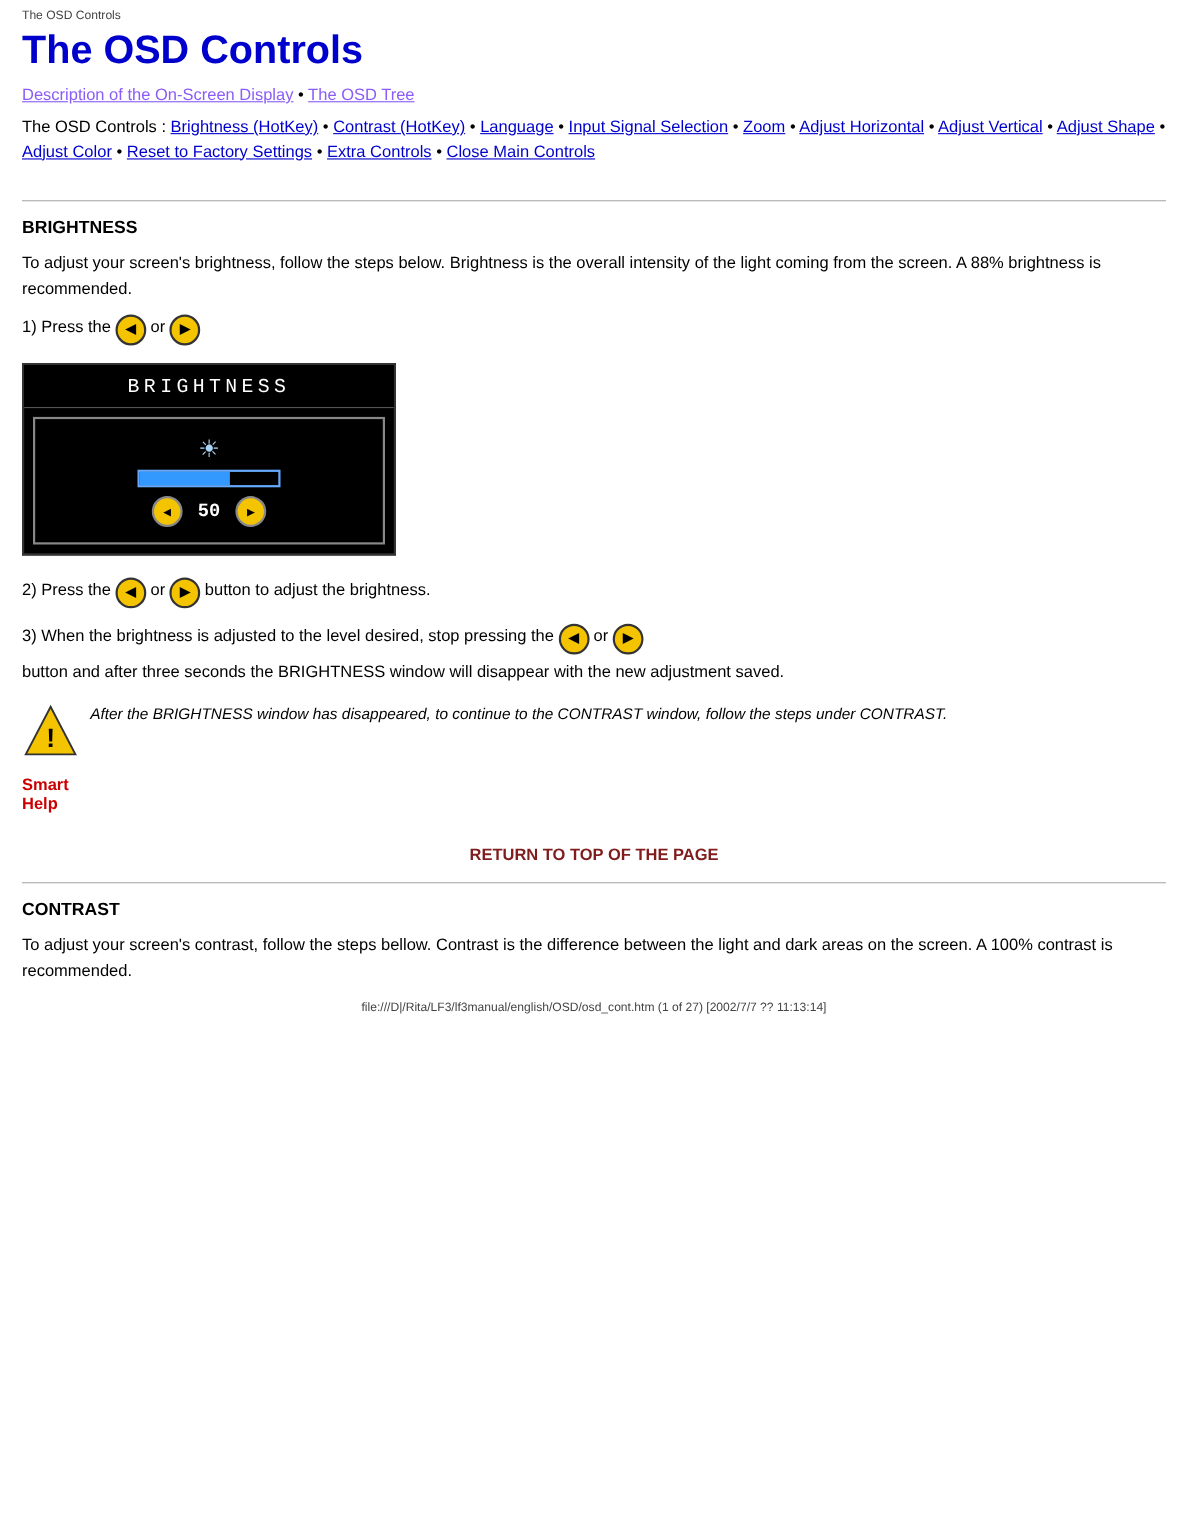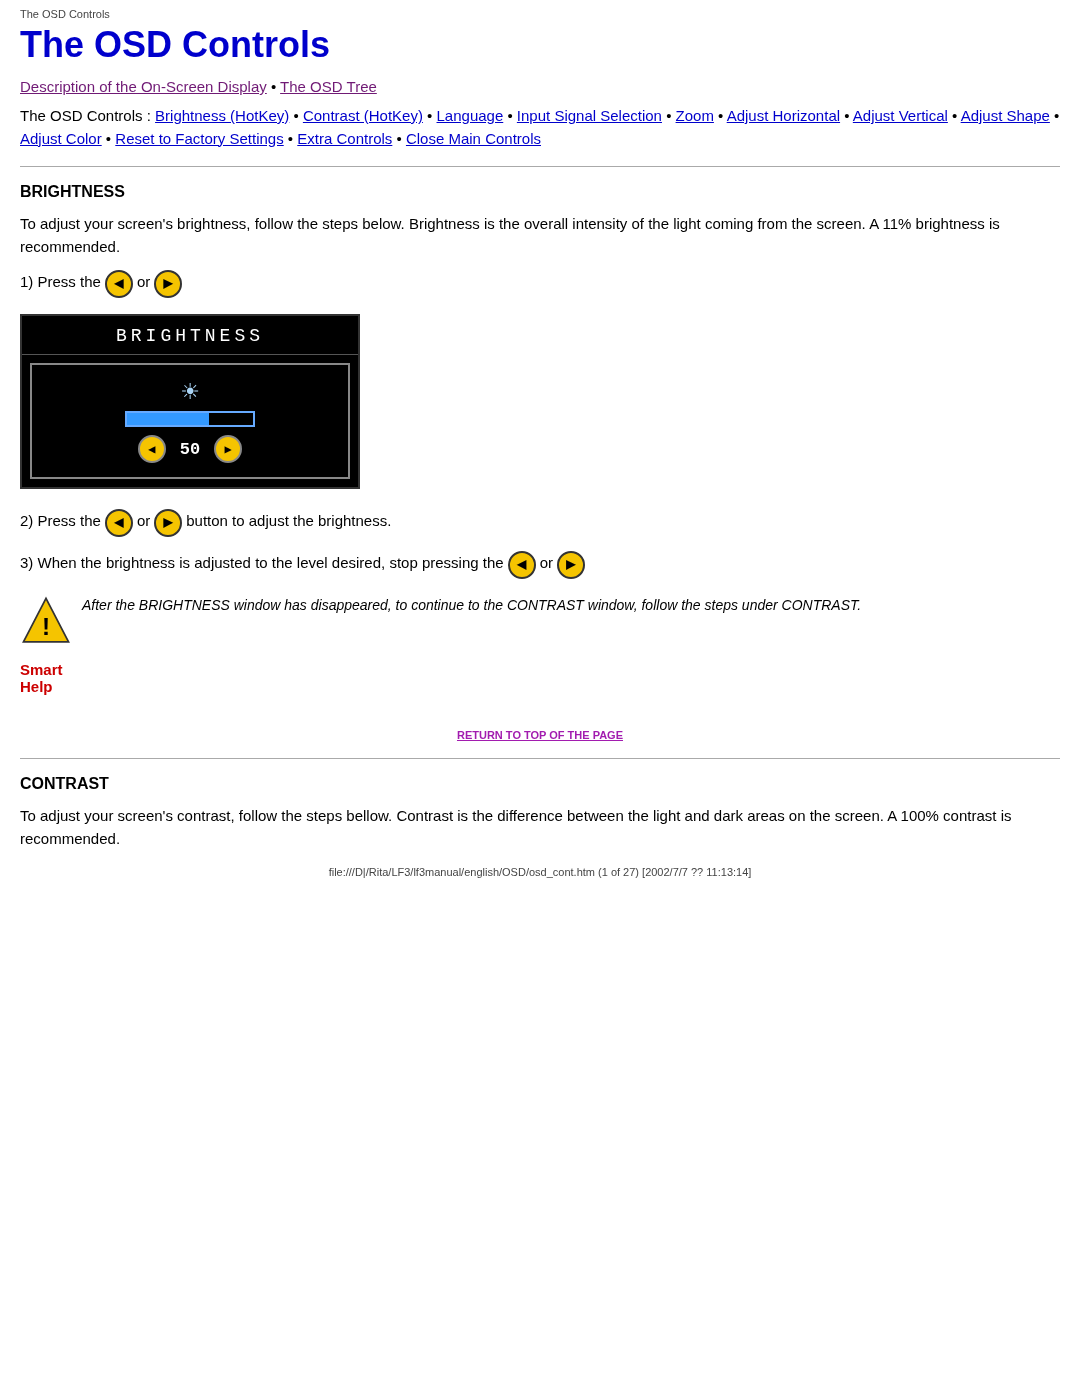--- a/index.html
+++ b/index.html
@@ -20,27 +20,27 @@
       font-weight: bold;
       color: #0000cc;
       margin-bottom: 12px;
       margin-top: 2px;
     }
     .nav-links {
       margin-bottom: 10px;
       font-size: 15px;
     }
     .nav-links a {
-      color: #701a75;
+      color: #8b5cf6;
       text-decoration: underline;
     }
     .breadcrumb-links {
       font-size: 15px;
       line-height: 1.5;
-      margin-bottom: 16px;
+      margin-bottom: 32px;
     }
     .breadcrumb-links a {
       color: #0000cc;
       text-decoration: underline;
     }
     hr {
       border: none;
       border-top: 1px solid #aaa;
       margin: 10px 0 16px 0;
     }
@@ -158,23 +158,22 @@
       color: #cc0000;
       font-size: 15px;
       font-weight: bold;
       margin-top: 4px;
     }
     .return-link {
       text-align: center;
       margin: 30px 0 16px 0;
     }
     .return-link a {
-      color: #a21caf;
-      text-decoration: underline;
-      font-size: 11px;
+      color: #7f1d1d;
+      font-size: 15px;
       font-weight: bold;
     }
     .footer {
       font-size: 11px;
       color: #444;
       text-align: center;
       margin-top: 10px;
       padding-top: 4px;
     }
   </style>
@@ -205,21 +204,21 @@
   <a>Adjust Color</a><span> • </span>
   <a>Reset to Factory Settings</a><span> • </span>
   <a>Extra Controls</a><span> • </span>
   <a>Close Main Controls</a>
 </div>
 
 <hr>
 
 <h2>BRIGHTNESS</h2>
 
-<p>To adjust your screen's brightness, follow the steps below. Brightness is the overall intensity of the light coming from the screen. A 11% brightness is recommended.</p>
+<p>To adjust your screen's brightness, follow the steps below. Brightness is the overall intensity of the light coming from the screen. A 88% brightness is recommended.</p>
 
 <div class="step">
   <span>1) Press the</span>
   <span class="btn-circle btn-left"></span>
   <span> or </span>
   <span class="btn-circle btn-right"></span>
 </div>
 
 <div class="brightness-box">
   <div class="brightness-title">BRIGHTNESS</div>
@@ -242,20 +241,21 @@
   <span> or </span>
   <span class="btn-circle btn-right"></span>
   <span>button to adjust the brightness.</span>
 </div>
 
 <div class="step" style="margin-bottom: 16px;">
   <span>3) When the brightness is adjusted to the level desired, stop pressing the</span>
   <span class="btn-circle btn-left"></span>
   <span> or </span>
   <span class="btn-circle btn-right"></span>
+  <span>button and after three seconds the BRIGHTNESS window will disappear with the new adjustment saved.</span>
 </div>
 
 <div class="warning-block">
 
   <svg class="warning-icon" viewBox="0 0 60 60">
     <polygon points="30,4 56,54 4,54" fill="#f5c400" stroke="#333" stroke-width="2"></polygon>
     <text x="30" y="46" text-anchor="middle" font-size="28" font-weight="bold" fill="#000">!</text>
   </svg>
   <div>
     <span class="warning-text">After the BRIGHTNESS window has disappeared, to continue to the CONTRAST window, follow the steps under CONTRAST.</span>

